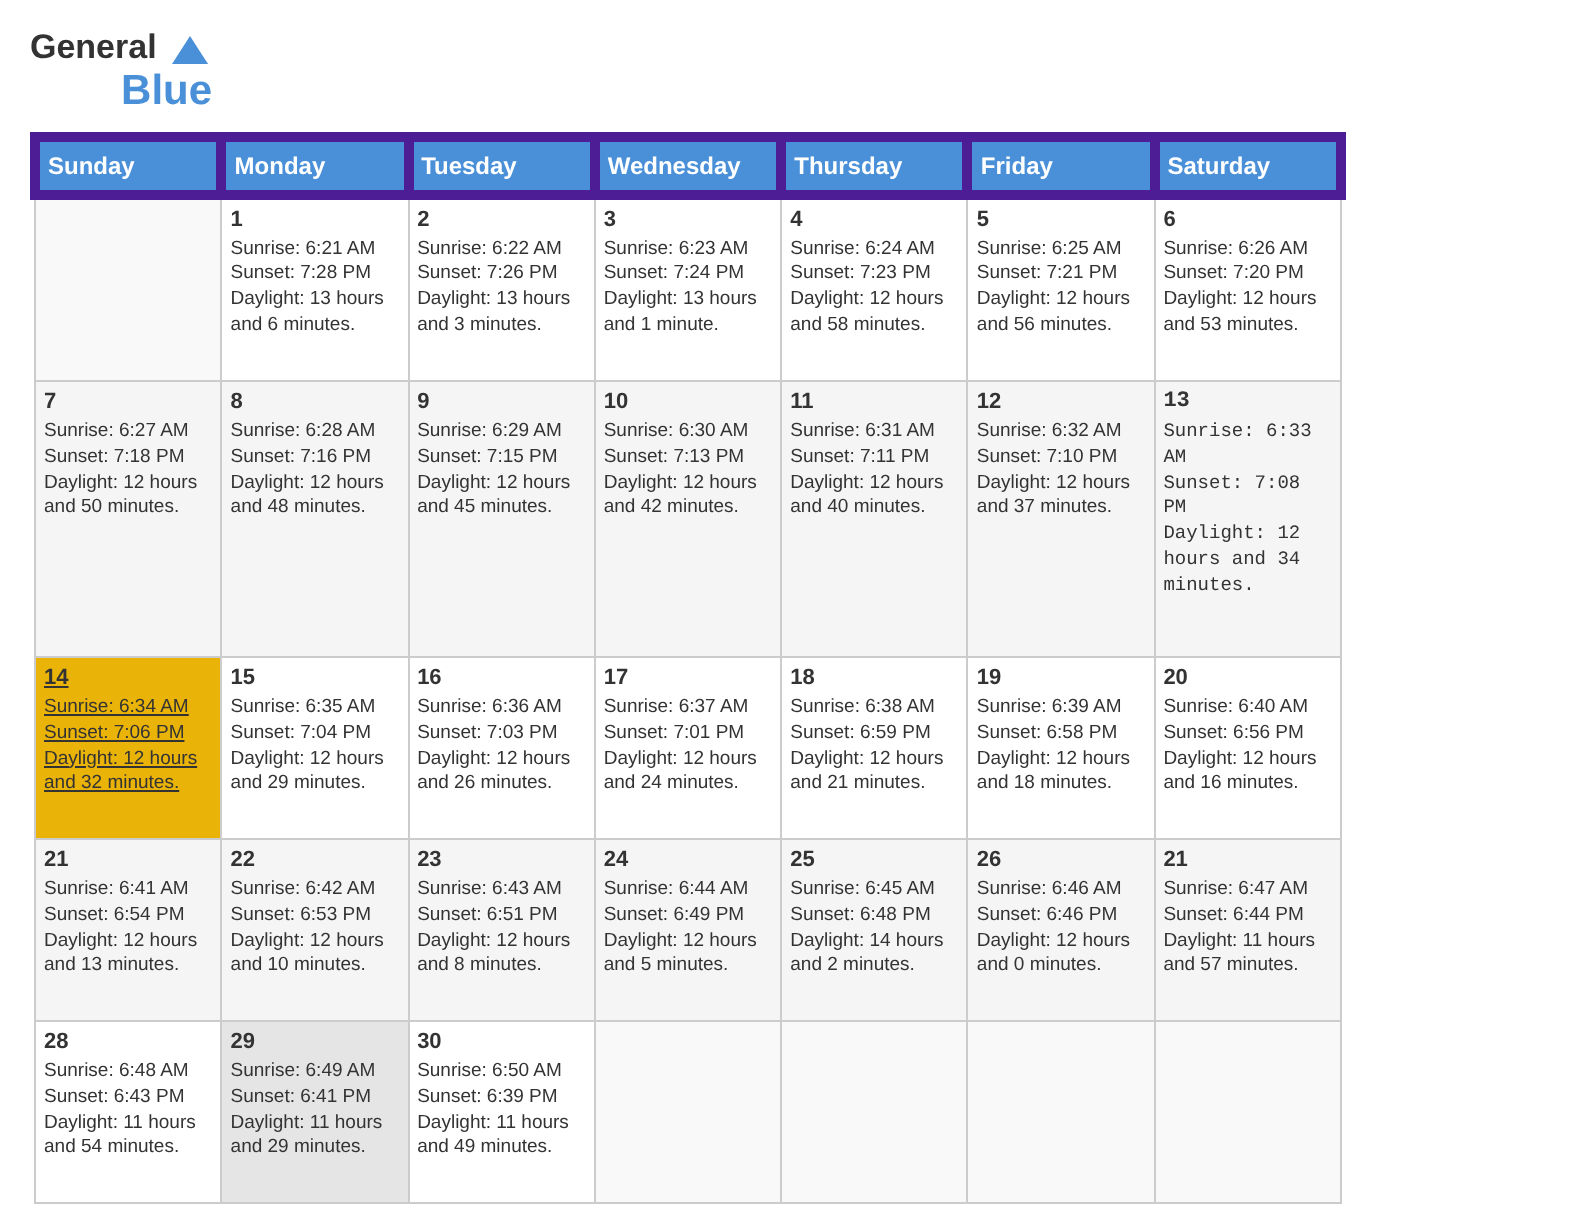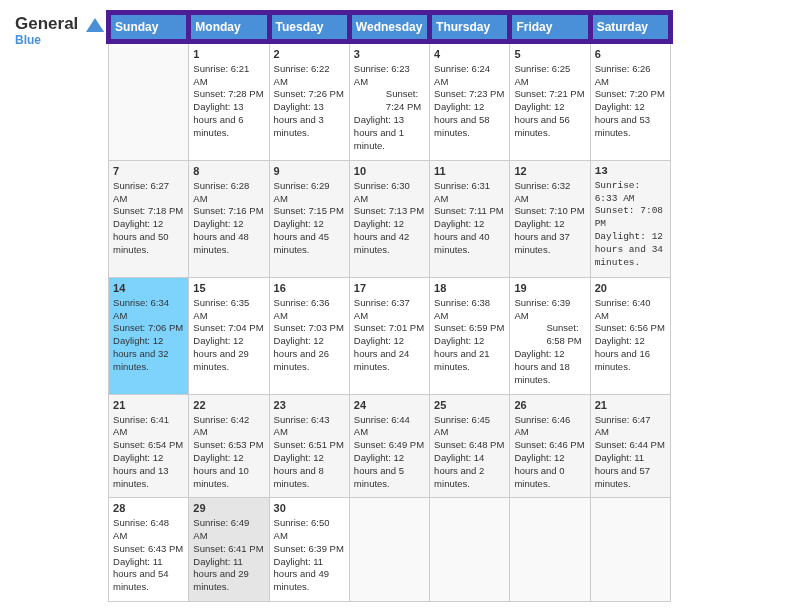--- a/index.html
+++ b/index.html
@@ -7,21 +7,21 @@
       width: 792px;
       height: 612px;
       font-family: Arial, sans-serif;
       background: #fff;
       overflow: hidden;
     }
     .page {
       width: 688px;
       height: 612px;
       display: flex;
-      flex-direction: row;
+      flex-direction: column;
       padding: 10px 15px 10px 15px;
     }
     .header {
       display: flex;
       align-items: flex-start;
       justify-content: space-between;
       margin-bottom: 8px;
     }
     .logo {
       display: flex;
@@ -83,21 +83,21 @@
       <div>
         <div style="display:flex;align-items:center;">
           <div style="font-family:Arial,sans-serif;">
             <div style="font-size:17px;font-weight:bold;color:#333;line-height:1.15;">
               <span style="color:#333;">General</span>
               <svg width="22" height="18" viewBox="0 0 22 18" style="vertical-align:middle;margin-left:1px;">
                 <polygon points="2,16 11,2 20,16" fill="#4a90d9"></polygon>
                 <polygon points="8,16 14,8 20,16" fill="#4a90d9" opacity="0.7"></polygon>
               </svg>
             </div>
-            <div style="font-size:12px;font-weight:bold;color:#4a90d9;line-height:1.15;">Blue</div>
+            <div style="font-size:21px;font-weight:bold;color:#4a90d9;line-height:1.15;text-align:right;">Blue</div>
           </div>
         </div>
       </div>
     </div>
   </div>
 
   <table class="calendar">
     <thead>
       <tr>
         <th>Sunday</th>
@@ -120,21 +120,21 @@
           </td>
           <td style="background: rgb(255, 255, 255);">
             <span class="day-num">2</span>
             <span style="display: block;">Sunrise: 6:22 AM</span>
             <span style="display: block;">Sunset: 7:26 PM</span>
             <span style="display: block;">Daylight: 13 hours and 3 minutes.</span>
           </td>
           <td style="background: rgb(255, 255, 255);">
             <span class="day-num">3</span>
             <span style="display: block;">Sunrise: 6:23 AM</span>
-            <span style="display: block; margin-left: 32px;">Sunset: 7:24 PM</span>
+            <span style="display: block;">Sunset: 7:24 PM</span>
             <span style="display: block;">Daylight: 13 hours and 1 minute.</span>
           </td>
           <td style="background: rgb(255, 255, 255);">
             <span class="day-num">4</span>
             <span style="display: block;">Sunrise: 6:24 AM</span>
             <span style="display: block;">Sunset: 7:23 PM</span>
             <span style="display: block;">Daylight: 12 hours and 58 minutes.</span>
           </td>
           <td style="background: rgb(255, 255, 255);">
             <span class="day-num">5</span>
@@ -187,21 +187,21 @@
             <span style="display: block;">Daylight: 12 hours and 37 minutes.</span>
           </td>
           <td style="background: rgb(245, 245, 245); font-family: Liberation Mono, monospace;">
             <span class="day-num">13</span>
             <span style="display: block;">Sunrise: 6:33 AM</span>
             <span style="display: block;">Sunset: 7:08 PM</span>
             <span style="display: block;">Daylight: 12 hours and 34 minutes.</span>
           </td>
         </tr>
         <tr>
-          <td style="background: #7dd3fc;">
+          <td style="background: #eab308; text-decoration: underline;">
             <span class="day-num">14</span>
             <span style="display: block;">Sunrise: 6:34 AM</span>
             <span style="display: block;">Sunset: 7:06 PM</span>
             <span style="display: block;">Daylight: 12 hours and 32 minutes.</span>
           </td>
           <td style="background: rgb(255, 255, 255);">
             <span class="day-num">15</span>
             <span style="display: block;">Sunrise: 6:35 AM</span>
             <span style="display: block;">Sunset: 7:04 PM</span>
             <span style="display: block;">Daylight: 12 hours and 29 minutes.</span>
@@ -220,21 +220,21 @@
           </td>
           <td style="background: rgb(255, 255, 255);">
             <span class="day-num">18</span>
             <span style="display: block;">Sunrise: 6:38 AM</span>
             <span style="display: block;">Sunset: 6:59 PM</span>
             <span style="display: block;">Daylight: 12 hours and 21 minutes.</span>
           </td>
           <td style="background: rgb(255, 255, 255);">
             <span class="day-num">19</span>
             <span style="display: block;">Sunrise: 6:39 AM</span>
-            <span style="display: block; margin-left: 32px;">Sunset: 6:58 PM</span>
+            <span style="display: block;">Sunset: 6:58 PM</span>
             <span style="display: block;">Daylight: 12 hours and 18 minutes.</span>
           </td>
           <td style="background: rgb(255, 255, 255);">
             <span class="day-num">20</span>
             <span style="display: block;">Sunrise: 6:40 AM</span>
             <span style="display: block;">Sunset: 6:56 PM</span>
             <span style="display: block;">Daylight: 12 hours and 16 minutes.</span>
           </td>
         </tr>
         <tr>

